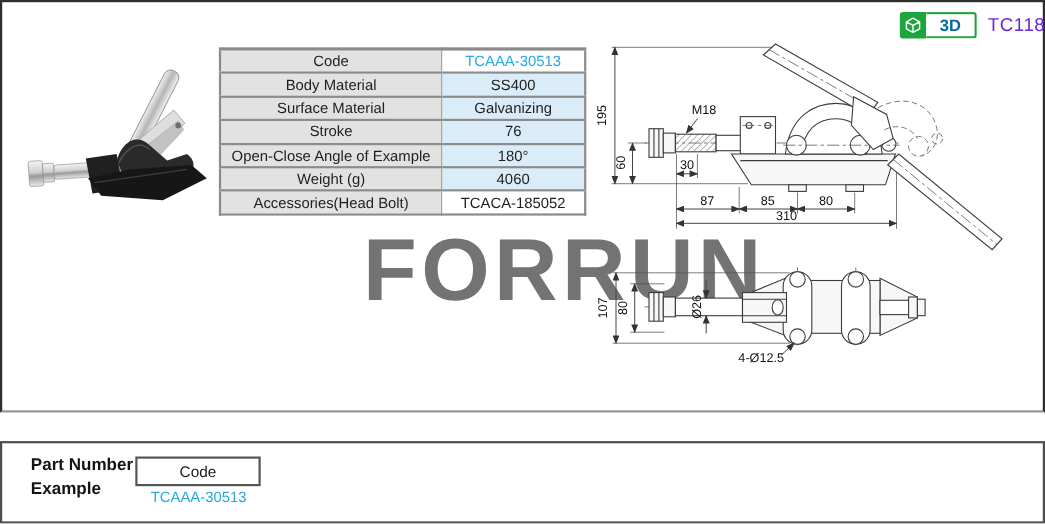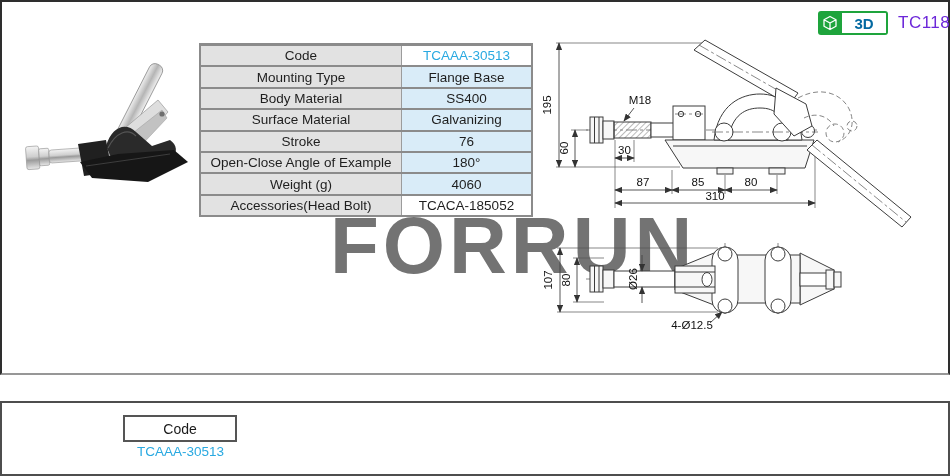--- a/index.html
+++ b/index.html
@@ -99,24 +99,20 @@
     </g>
   </svg>
 
   <table class="spec">
     <tbody>
         <tr>
           <td class="lbl">Code</td>
           <td class="val white blue-text">TCAAA-30513</td>
         </tr>
     <tr>
-          <td class="lbl">Mounting Type</td>
-          <td class="val">Flange Base</td>
-        </tr>
-    <tr>
           <td class="lbl">Body Material</td>
           <td class="val">SS400</td>
         </tr>
     <tr>
           <td class="lbl">Surface Material</td>
           <td class="val">Galvanizing</td>
         </tr>
     <tr>
           <td class="lbl">Stroke</td>
           <td class="val">76</td>
@@ -256,15 +252,19 @@
       <line class="dimln" x1="100" y1="233" x2="100" y2="249" marker-end="url(#ar)"></line>
       <line class="dimln" x1="100" y1="281" x2="100" y2="265" marker-end="url(#ar)"></line>
       <text transform="rotate(-90 95 257)" x="95" y="257" text-anchor="middle" font-size="10.5">Ø26</text>
       <text x="150" y="307" text-anchor="middle">4-Ø12.5</text>
       <line class="dimln" x1="168" y1="301" x2="180" y2="290" marker-end="url(#ar)"></line>
     </g>
   </svg>
 </div>
 
 <div class="footer-box">
+  <div class="pn-label">
+    <div>Part Number</div>
+    <div>Example</div>
+  </div>
   <div class="code-box">Code</div>
   <div class="code-value">TCAAA-30513</div>
 </div>
 
 </body></html>

